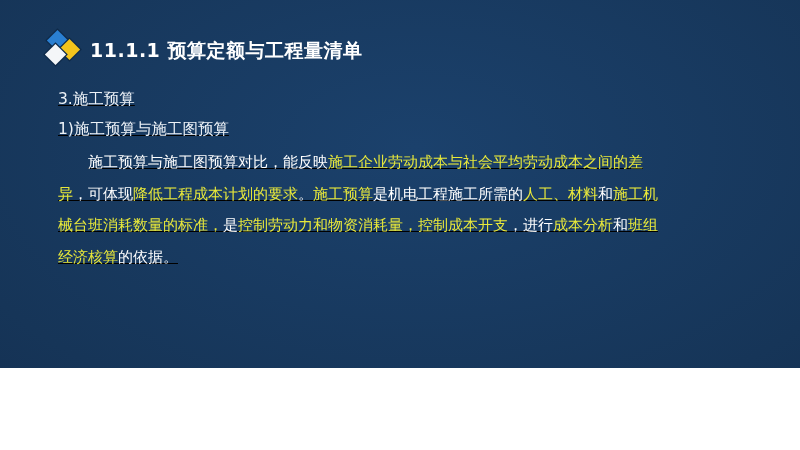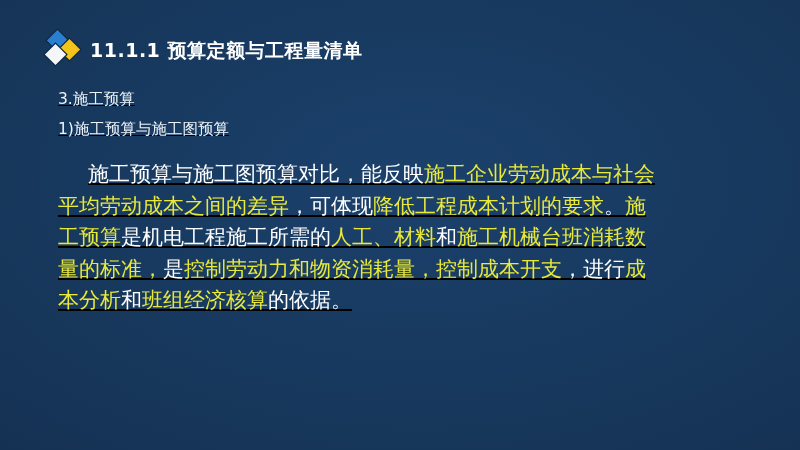--- a/index.html
+++ b/index.html
@@ -9,21 +9,21 @@
   }
   body {
     width: 800px;
     height: 450px;
     overflow: hidden;
     font-family: "DejaVu Sans", "Liberation Sans", sans-serif;
   }
   #slide {
     position: relative;
     width: 800px;
-    height: 450px;
+    height: 368px;
     box-sizing: border-box;
     background: #16355c;
     background-image:
       radial-gradient(ellipse 900px 520px at 52% 40%, #1b416c 0%, #163558 55%, #11294a 100%);
     overflow: hidden;
   }
 
   
   #title-row {
     position: absolute;
@@ -81,22 +81,22 @@
     width: 600px;
     text-decoration: underline;
   }
   .sub-head {
     font-size: 15.5px;
     color: #eef3f8;
     line-height: 30px;
     white-space: nowrap;
   }
   #paragraph {
-    margin-top: 15px;
-    font-size: 21px;
+    margin-top: 3px;
+    font-size: 15px;
     line-height: 31.5px;
     color: #ffffff;
     text-indent: 0;
     word-break: break-all;
   }
   #paragraph .hl {
     color: #e9e93a;
   }
   #paragraph .indent {
     display: inline-block;

